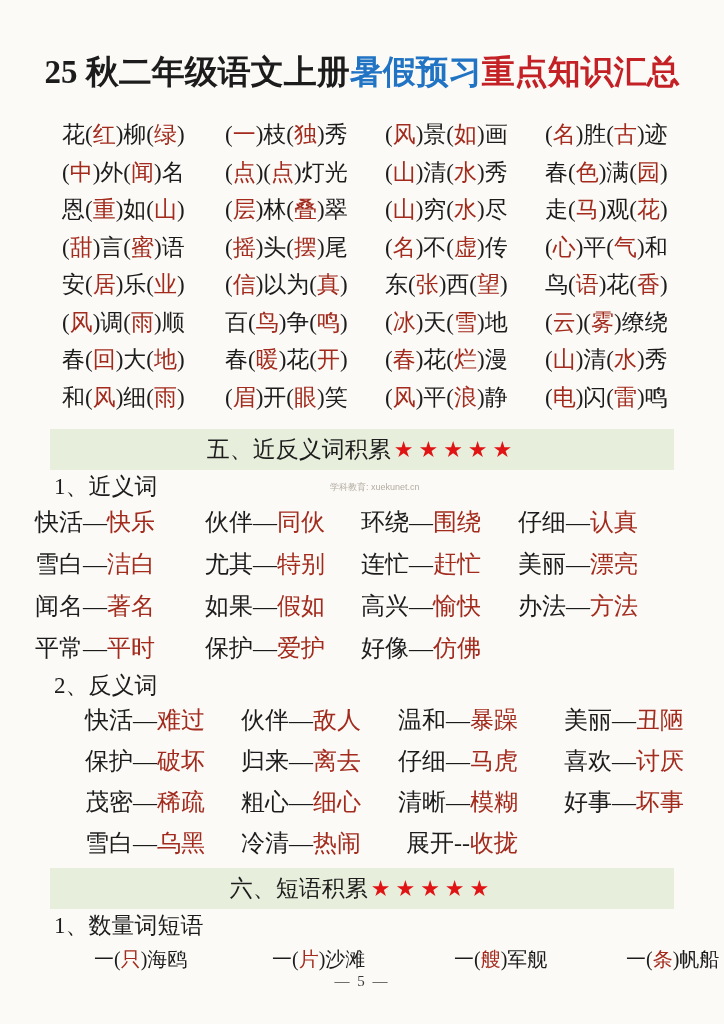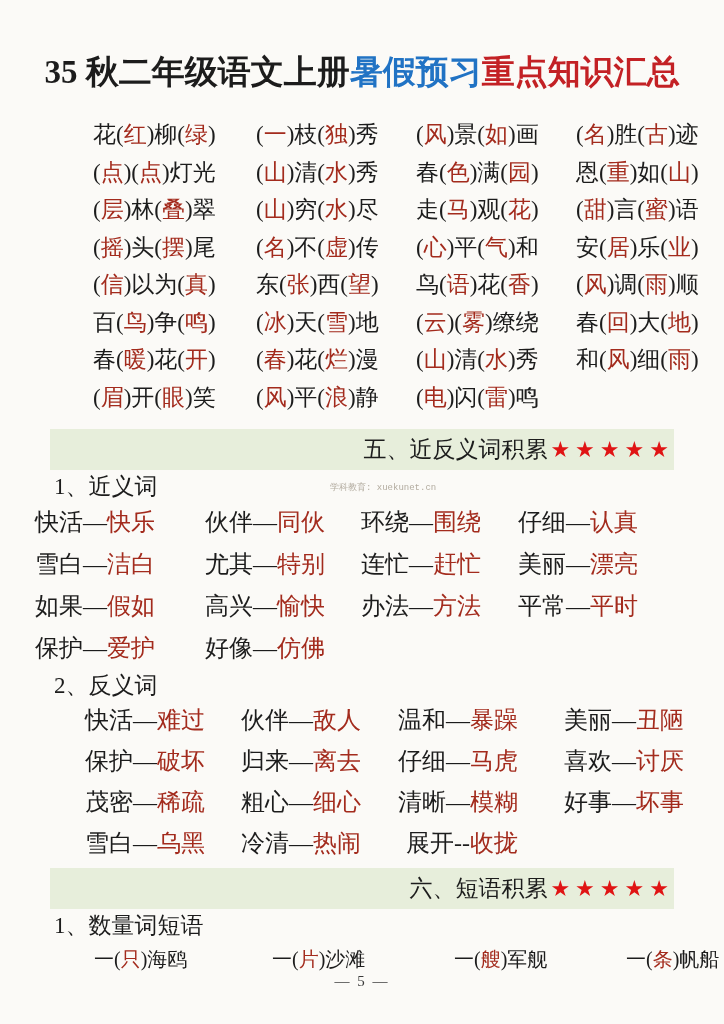--- a/index.html
+++ b/index.html
@@ -17,28 +17,28 @@
   }
   .title{
     margin-top:50px;text-align:center;
     font-size:33px;font-weight:bold;line-height:44px;white-space:nowrap;
   }
   .t-blue{color:var(--title-blue);}
   .t-red{color:var(--title-red);}
 
   .idiom-grid{
     display:grid;grid-template-columns:163px 160px 160px 1fr;
-    padding-left:93px;padding-right:40px;margin-top:10px;
+    padding-left:62px;padding-right:40px;margin-top:10px;
     font-size:23px;
   }
   .idiom-grid .cell{line-height:37.5px;white-space:nowrap;}
 
   .banner{
     margin:13px 50px 0 50px;background:var(--banner-green);
-    text-align:right;font-size:23px;padding:5px 0;font-weight:500;
+    text-align:center;font-size:23px;padding:5px 0;font-weight:500;
   }
   .banner.second{margin-top:4px;}
   .stars{
     color:var(--star-red);letter-spacing:5px;margin-left:3px;
     font-size:22px;font-family:"DejaVu Sans",sans-serif;
   }
 
   .sub-label{margin:3px 0 0 54px;font-size:23px;line-height:28px;}
 
   .pair-grid{
@@ -52,39 +52,40 @@
 
   .quantity-grid{
     display:grid;grid-template-columns:178px 182px 172px 1fr;
     padding-left:94px;font-size:20px;
   }
   .quantity-grid .cell{line-height:38px;white-space:nowrap;}
 
   .watermark{
     position:absolute;left:330px;top:481px;
     font-size:9px;color:#b3aca0;
-    font-family:Liberation Mono, monospace;white-space:nowrap;
+    font-family:Liberation Sans, sans-serif;white-space:nowrap;
   }
   .page-number{
     position:absolute;bottom:34px;left:0;right:0;text-align:center;
     font-size:15px;color:#3a3a3a;letter-spacing:2px;
   }
 </style>
 </head>
 <body>
 
 <div>
 
-  <h1 class="title"><span>35 秋二年级语文上册</span><span class="t-blue">暑假预习</span><span class="t-red">重点知识汇总</span></h1>
+  <h1 class="title"><span>25 秋二年级语文上册</span><span class="t-blue">暑假预习</span><span class="t-red">重点知识汇总</span></h1>
 
   <div class="idiom-grid">
       <div class="cell">花(<span class="rd">红</span>)柳(<span class="rd">绿</span>)</div>
       <div class="cell">(<span class="rd">一</span>)枝(<span class="rd">独</span>)秀</div>
       <div class="cell">(<span class="rd">风</span>)景(<span class="rd">如</span>)画</div>
       <div class="cell">(<span class="rd">名</span>)胜(<span class="rd">古</span>)迹</div>
+      <div class="cell">(<span class="rd">中</span>)外(<span class="rd">闻</span>)名</div>
       <div class="cell">(<span class="rd">点</span>)(<span class="rd">点</span>)灯光</div>
       <div class="cell">(<span class="rd">山</span>)清(<span class="rd">水</span>)秀</div>
       <div class="cell">春(<span class="rd">色</span>)满(<span class="rd">园</span>)</div>
       <div class="cell">恩(<span class="rd">重</span>)如(<span class="rd">山</span>)</div>
       <div class="cell">(<span class="rd">层</span>)林(<span class="rd">叠</span>)翠</div>
       <div class="cell">(<span class="rd">山</span>)穷(<span class="rd">水</span>)尽</div>
       <div class="cell">走(<span class="rd">马</span>)观(<span class="rd">花</span>)</div>
       <div class="cell">(<span class="rd">甜</span>)言(<span class="rd">蜜</span>)语</div>
       <div class="cell">(<span class="rd">摇</span>)头(<span class="rd">摆</span>)尾</div>
       <div class="cell">(<span class="rd">名</span>)不(<span class="rd">虚</span>)传</div>
@@ -113,20 +114,21 @@
 
   <div class="pair-grid">
       <div class="cell">快活—<span class="rd">快乐</span></div>
       <div class="cell">伙伴—<span class="rd">同伙</span></div>
       <div class="cell">环绕—<span class="rd">围绕</span></div>
       <div class="cell">仔细—<span class="rd">认真</span></div>
       <div class="cell">雪白—<span class="rd">洁白</span></div>
       <div class="cell">尤其—<span class="rd">特别</span></div>
       <div class="cell">连忙—<span class="rd">赶忙</span></div>
       <div class="cell">美丽—<span class="rd">漂亮</span></div>
+      <div class="cell">闻名—<span class="rd">著名</span></div>
       <div class="cell">如果—<span class="rd">假如</span></div>
       <div class="cell">高兴—<span class="rd">愉快</span></div>
       <div class="cell">办法—<span class="rd">方法</span></div>
       <div class="cell">平常—<span class="rd">平时</span></div>
       <div class="cell">保护—<span class="rd">爱护</span></div>
       <div class="cell">好像—<span class="rd">仿佛</span></div>
     </div>
 
   <div class="sub-label">2、反义词</div>
 

